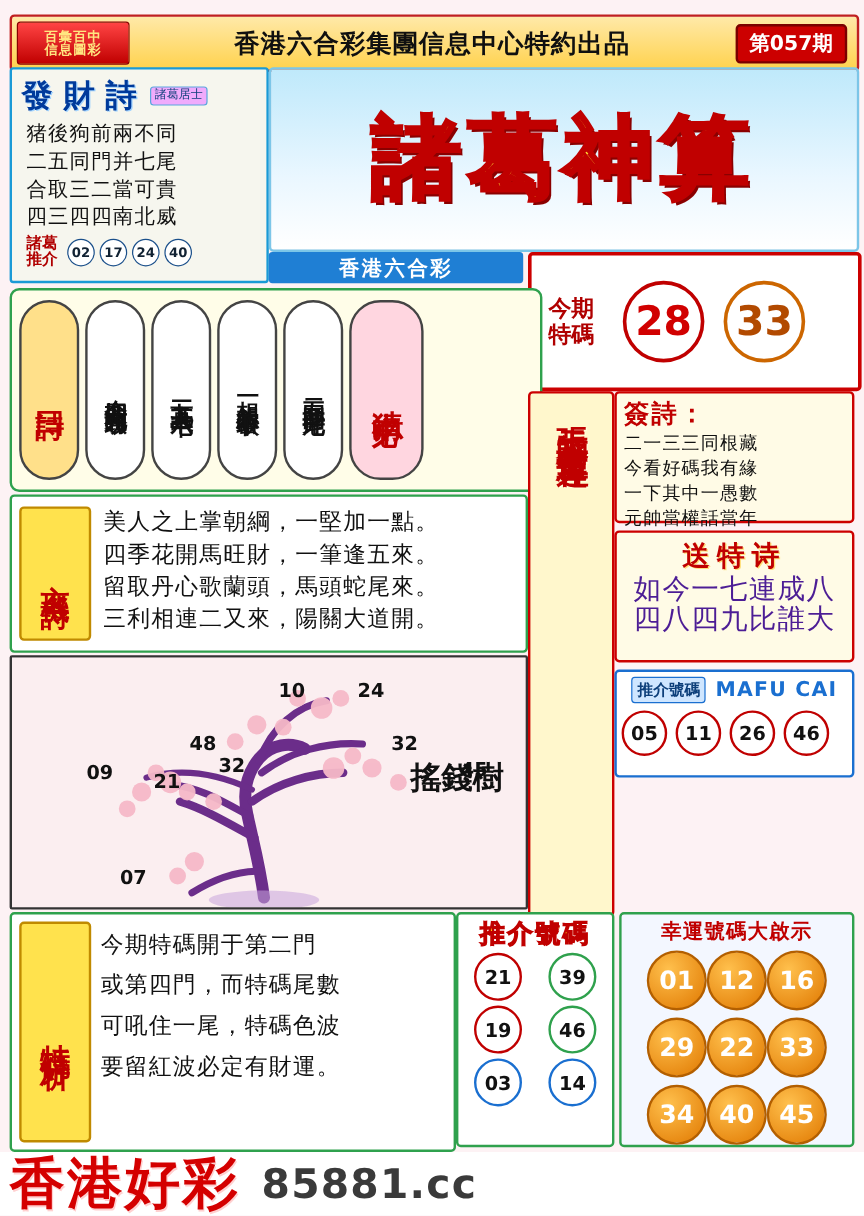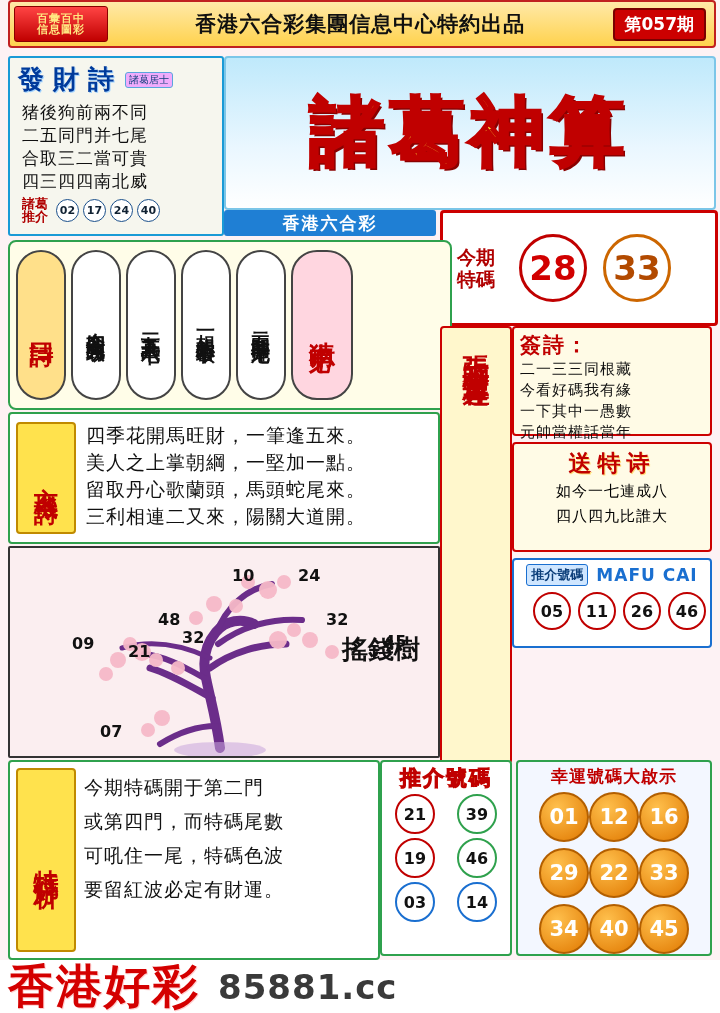--- a/index.html
+++ b/index.html
@@ -5,21 +5,21 @@
   html,body{margin:0;padding:0;}
   body{
     width:720px;height:1013px;
     background:#ffffff;
     font-family:"DejaVu Sans","Liberation Sans",sans-serif;
     overflow:hidden;position:relative;
   }
   .page{position:absolute;inset:0;background:#fdf2f4;}
   
   .header{
-    position:absolute;left:8px;top:0;width:704px;height:44px;
+    position:absolute;left:8px;top:12px;width:704px;height:44px;
     background:linear-gradient(#ffe9a8,#ffd24d);
     border:2px solid #c02020;border-radius:4px;
     display:flex;align-items:center;
   }
   .logo{
     width:92px;height:34px;margin-left:4px;
     background:linear-gradient(#ff4444,#c00000);
     border:1px solid #8a0000;border-radius:3px;
     color:#ffe680;font-size:11px;line-height:11px;font-weight:bold;
     display:flex;flex-direction:column;align-items:center;justify-content:center;
@@ -167,33 +167,33 @@
   .qianshi div.l{font-size:15px;color:#111;line-height:21px;letter-spacing:1px;}
   .songte{
     position:absolute;left:512px;top:442px;width:200px;height:110px;
     background:#fffbe6;border:2px solid #cc0000;border-radius:4px;
     box-sizing:border-box;padding:4px 6px;text-align:center;
   }
   .songte-t{
     font-size:23px;font-weight:bold;color:#c00000;letter-spacing:6px;
     text-shadow:1px 1px 0 #ffdf7a;
   }
-  .songte div.l{font-size:15px;color:#000000;line-height:25px;letter-spacing:1px;}
+  .songte div.l{font-size:23px;color:#4c1d95;line-height:25px;letter-spacing:1px;}
   .tuijie{
     position:absolute;left:512px;top:558px;width:200px;height:90px;
     background:#ffffff;border:2px solid #1a6fd0;border-radius:4px;
     box-sizing:border-box;padding:4px;
   }
   .tuijie-head{display:flex;align-items:center;justify-content:center;gap:8px;}
   .tuijie-head .cn{
     background:#cfe6ff;border:1px solid #1a6fd0;border-radius:3px;
     font-size:13px;color:#0d3f7a;padding:1px 4px;font-weight:bold;
   }
   .tuijie-head .en{font-size:17px;font-weight:bold;color:#1a6fd0;letter-spacing:1px;}
-  .tuijie-balls{display:flex;justify-content:flex-end;gap:7px;margin-top:6px;}
+  .tuijie-balls{display:flex;justify-content:flex-start;gap:7px;margin-top:6px;}
   .ball-md{
     width:34px;height:34px;border-radius:50%;border:2px solid #c00000;
     background:#ffffff;color:#111;font-size:16px;font-weight:bold;
     display:flex;align-items:center;justify-content:center;
   }
   
   .analysis{
     position:absolute;left:8px;top:760px;width:368px;height:196px;
     background:#ffffff;border:2px solid #2fa14d;border-radius:4px;display:flex;
   }
@@ -306,22 +306,22 @@
     <div class="cap c2">今期四九有盼頭</div>
     <div class="cap c3">三九直下六七中</div>
     <div class="cap c4">想一想八密中取</div>
     <div class="cap c5">二五同門并七尾</div>
     <div class="cap c6">猜中必中</div>
   </div>
 
   <div class="xuanji">
     <div class="xuanji-lbl">玄機詩</div>
     <div class="xuanji-lines">
+      <div>美人之上掌朝綱，一堅加一點。</div>
       <div>四季花開馬旺財，一筆逢五來。</div>
-      <div>美人之上掌朝綱，一堅加一點。</div>
       <div>留取丹心歌蘭頭，馬頭蛇尾來。</div>
       <div>三利相連二又來，陽關大道開。</div>
     </div>
   </div>
 
   <div class="tree">
     <svg width="428" height="208" viewBox="0 0 428 208">
       <rect x="0" y="0" width="428" height="208" fill="#fbeef0"></rect>
       <path d="M210 200 C 206 170 200 150 196 130 C 192 112 196 96 206 84 C 216 72 232 70 244 76" stroke="#6b2d8a" stroke-width="10" fill="none" stroke-linecap="round"></path>
       <path d="M202 150 C 180 138 160 126 140 120" stroke="#6b2d8a" stroke-width="7" fill="none" stroke-linecap="round"></path>

